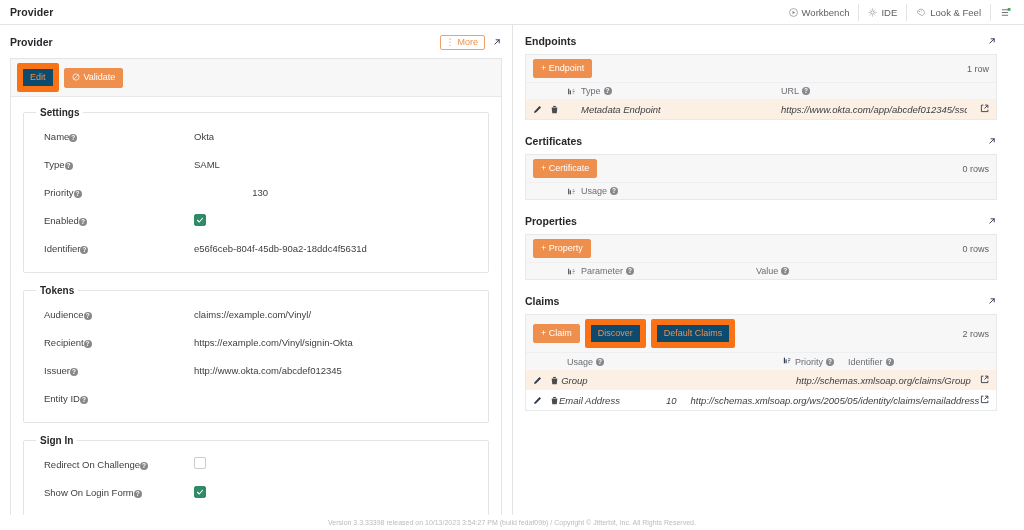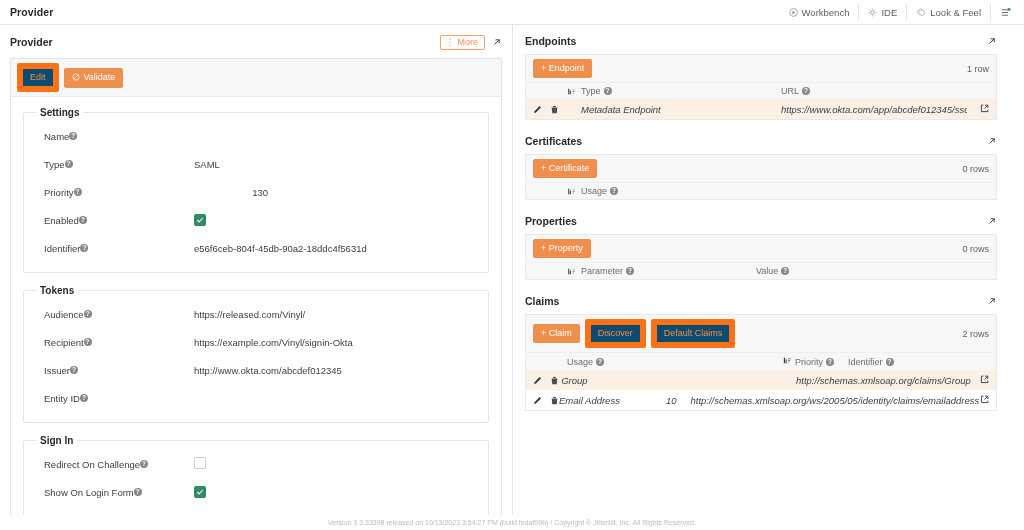--- a/index.html
+++ b/index.html
@@ -113,21 +113,21 @@
     font-size: 10px; font-weight: bold; color: #26282b;
     padding: 0 4px; margin-left: 2px;
   }
   .field {
     display: flex; align-items: center;
     height: 28px;
     font-size: 9.5px;
     color: #3d4043;
   }
   .field-label {
-    width: 160px; display: flex; align-items: center; 
+    width: 160px; display: flex; align-items: flex-end; 
     padding-left: 10px; color: #3d4043;
   }
   .field-value { color: #3d4043; flex: 1; }
   .field-value.num { width: 74px; flex: none; text-align: right; }
   .help {
     display: inline-block; width: 8px; height: 8px; border-radius: 50%;
     background: #86888b; color: #fff; font-size: 6.5px; line-height: 8px;
     text-align: center; font-weight: bold; cursor: pointer;
     font-family: "Liberation Sans", sans-serif;
   }
@@ -289,20 +289,21 @@
       <div class="card-body">
 
         <fieldset class="group">
           <legend>Settings</legend>
 
           <div class="field">
             <div class="field-label">
               <span>Name</span>
               <span class="help">?</span>
             </div>
+            <div class="field-value">Okta</div>
           </div>
 
           <div class="field">
             <div class="field-label">
               <span>Type</span>
               <span class="help">?</span>
             </div>
             <div class="field-value">SAML</div>
           </div>
 
@@ -338,21 +339,21 @@
         </fieldset>
 
         <fieldset class="group">
           <legend>Tokens</legend>
 
           <div class="field">
             <div class="field-label">
               <span>Audience</span>
               <span class="help">?</span>
             </div>
-            <div class="field-value">https://released.com/Vinyl/</div>
+            <div class="field-value">claims://example.com/Vinyl/</div>
           </div>
 
           <div class="field">
             <div class="field-label">
               <span>Recipient</span>
               <span class="help">?</span>
             </div>
             <div class="field-value">https://example.com/Vinyl/signin-Okta</div>
           </div>
 

